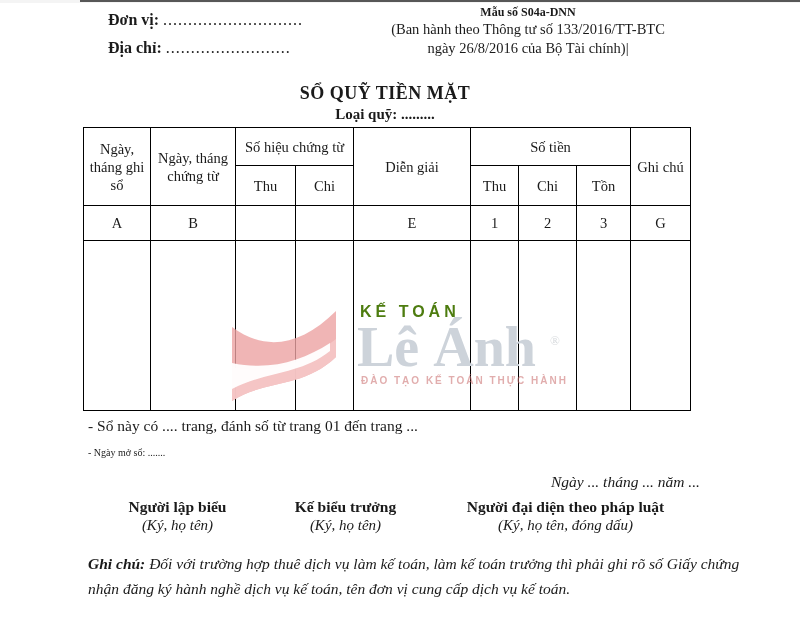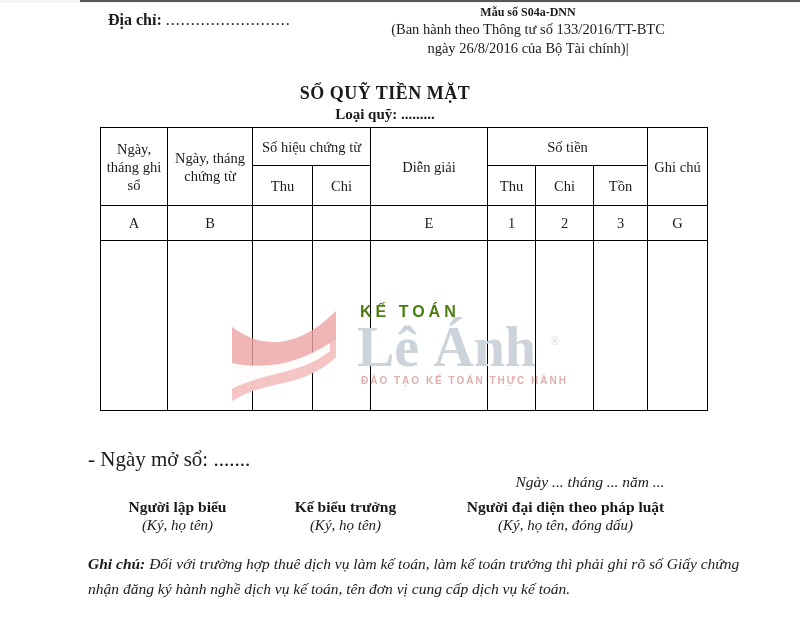--- a/index.html
+++ b/index.html
@@ -19,21 +19,21 @@
   .form-code { font-weight:bold; font-size:12px; }
   .form-issued { font-size:14.5px; line-height:19px; }
   .caret { font-weight:normal; color:#111; }
 
   .title { position:absolute; left:90px; top:83px; width:590px; text-align:center;
            font-weight:bold; font-size:18px; letter-spacing:.5px; }
   .fund-type { position:absolute; left:90px; top:106px; width:590px; text-align:center;
            font-weight:bold; font-size:15px; }
 
   
-  table.grid { position:absolute; left:100px; top:127px; width:607px;
+  table.grid { position:absolute; left:83px; top:127px; width:607px;
     border-collapse:collapse; table-layout:fixed; }
   table.grid td { border:1px solid #000; text-align:center; vertical-align:middle;
     font-size:14.5px; line-height:18px; padding:2px 3px; }
   tr.hrow1 td { height:38px; }
   tr.hrow2 td { height:40px; }
   tr.lrow td  { height:35px; }
   tr.body td  { height:170px; }
 
   
   .watermark { position:absolute; left:230px; top:295px; width:335px; height:118px;
@@ -43,41 +43,45 @@
     font-weight:bold; font-size:16px; letter-spacing:4px; color:#4d7c0f; }
   .wm-brand { position:absolute; left:127px; top:20px; font-size:56px; font-weight:bold;
     color:#cdd3da; white-space:nowrap; }
   .wm-reg { position:absolute; left:320px; top:38px; font-size:13px; color:#d8dbde; }
   .wm-tagline { position:absolute; left:131px; top:80px; font-family:"Liberation Sans",sans-serif;
     font-weight:bold; font-size:10px; letter-spacing:2px; color:rgba(201,106,106,.55);
     filter:blur(.6px); white-space:nowrap; }
 
   
   .line-pages { position:absolute; left:88px; top:417px; font-size:15.5px; }
-  .line-open  { position:absolute; left:88px; top:447px; font-size:21px; }
-  .date-line  { position:absolute; left:470px; top:473px; width:240px; text-align:center;
+  .line-open  { position:absolute; left:88px; top:447px; font-size:10px; }
+  .date-line  { position:absolute; left:460px; top:473px; width:240px; text-align:right;
     font-style:italic; font-size:15.5px; }
   .sig { position:absolute; top:498px; text-align:center; }
   .sig-1 { left:95px;  width:165px; }
   .sig-2 { left:263px; width:165px; }
   .sig-3 { left:428px; width:275px; }
   .sig-title { font-weight:bold; font-size:15.5px; }
   .sig-sub { font-style:italic; font-size:15px; margin-top:1px; }
   .note { position:absolute; left:88px; top:551px; width:662px; font-style:italic;
     font-size:15.5px; line-height:25px; }
   .note .note-lbl { font-weight:bold; }
 </style>
 </head>
 <body>
 
 <div class="page">
   <div class="top-strip"></div>
   <div class="top-line"></div>
 
   <div class="org-block">
+    <div class="org-line">
+      <span class="lbl">Đơn vị:</span>
+      <span class="dots">............................</span>
+    </div>
     <div class="org-line">
       <span class="lbl">Địa chỉ:</span>
       <span class="dots">.........................</span>
     </div>
   </div>
 
   <div class="form-block">
     <div class="form-code">Mẫu số S04a-DNN</div>
     <div class="form-issued">(Ban hành theo Thông tư số 133/2016/TT-BTC</div>
     <div class="form-issued"><span>ngày 26/8/2016 của Bộ Tài chính)</span><span class="caret">|</span></div>
@@ -144,20 +148,21 @@
       <path d="M2 22 C34 46 70 42 106 6 L106 52 C72 84 36 74 2 96 Z" fill="#eca3a3" opacity="0.8"></path>
       <path d="M2 62 C38 72 74 58 106 34 L106 52 C72 84 36 74 2 96 Z" fill="#f5c6c6" opacity="0.9"></path>
       <path d="M2 58 C40 66 72 56 100 38 L100 46 C70 70 36 66 2 84 Z" fill="#ffffff" opacity="0.95"></path>
     </svg>
     <div class="wm-brand-top">KẾ TOÁN</div>
     <div class="wm-brand">Lê Ánh</div>
     <div class="wm-reg">®</div>
     <div class="wm-tagline">ĐÀO TẠO KẾ TOÁN THỰC HÀNH</div>
   </div>
 
+  <div class="line-pages">- Sổ này có .... trang, đánh số từ trang 01 đến trang ...</div>
   <div class="line-open">- Ngày mở sổ: .......</div>
   <div class="date-line">Ngày ... tháng ... năm ...</div>
 
   <div class="sig sig-1">
     <div class="sig-title">Người lập biểu</div>
     <div class="sig-sub">(Ký, họ tên)</div>
   </div>
   <div class="sig sig-2">
     <div class="sig-title">Kế biểu trưởng</div>
     <div class="sig-sub">(Ký, họ tên)</div>

